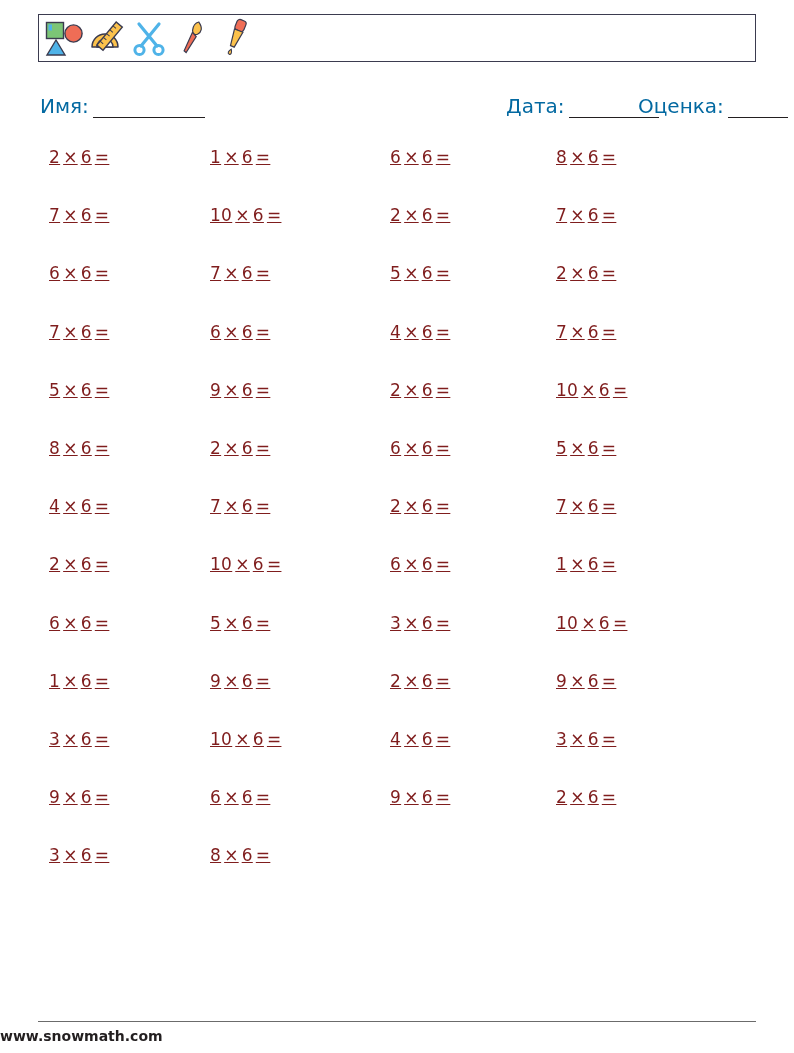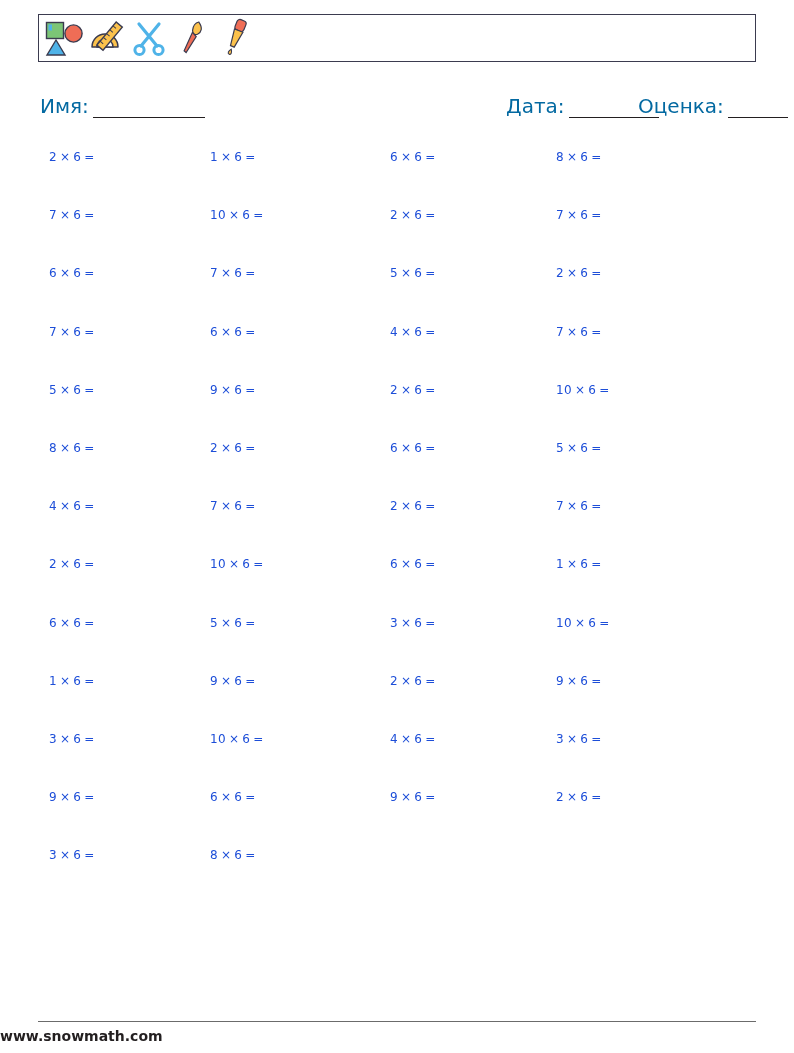--- a/index.html
+++ b/index.html
@@ -89,25 +89,26 @@
     width: 718px;
   }
   .prow {
     display: block;
     height: 58.2px;
     position: relative;
   }
   .cell {
     position: absolute;
     top: 8px;
-    font-size: 12px;
+    font-size: 17px;
     line-height: 20px;
     white-space: nowrap;
-    color: #1d4ed8;
+    color: #7f1d1d;
     letter-spacing: 0.3px;
+    text-decoration: underline;
   }
   .cell.c0 { left: 11px; }
   .cell.c1 { left: 172px; }
   .cell.c2 { left: 352px; }
   .cell.c3 { left: 518px; }
   .cell .op { padding: 0 3px; }
 
   
   .footer-rule {
     position: absolute;

